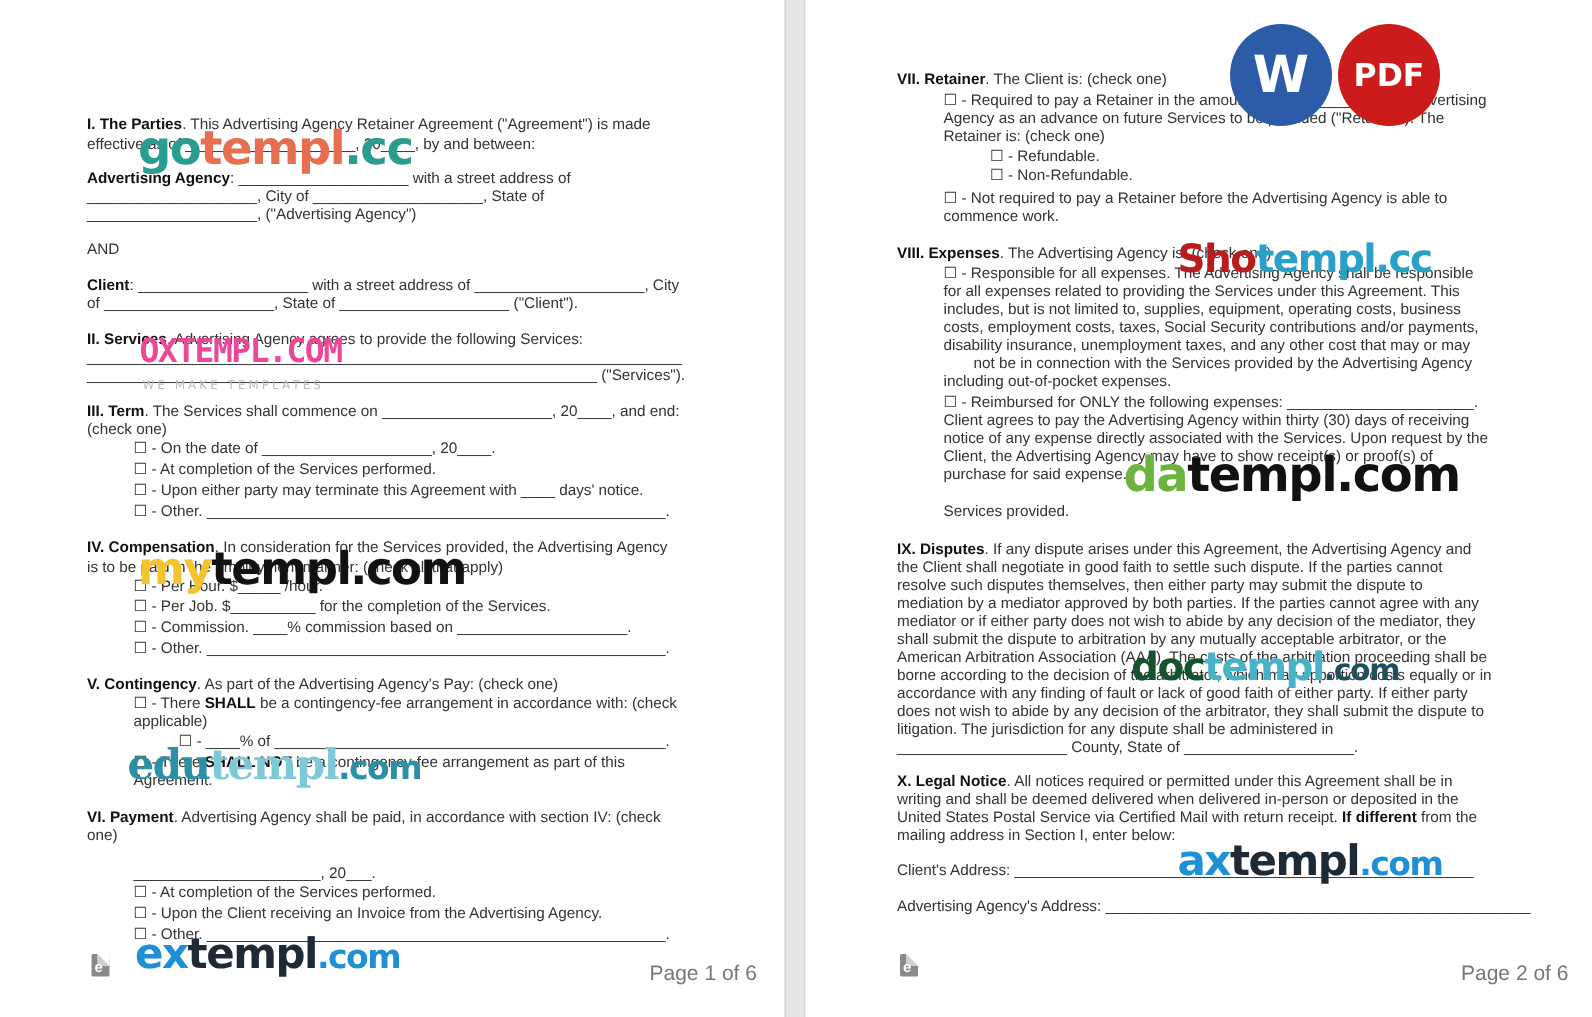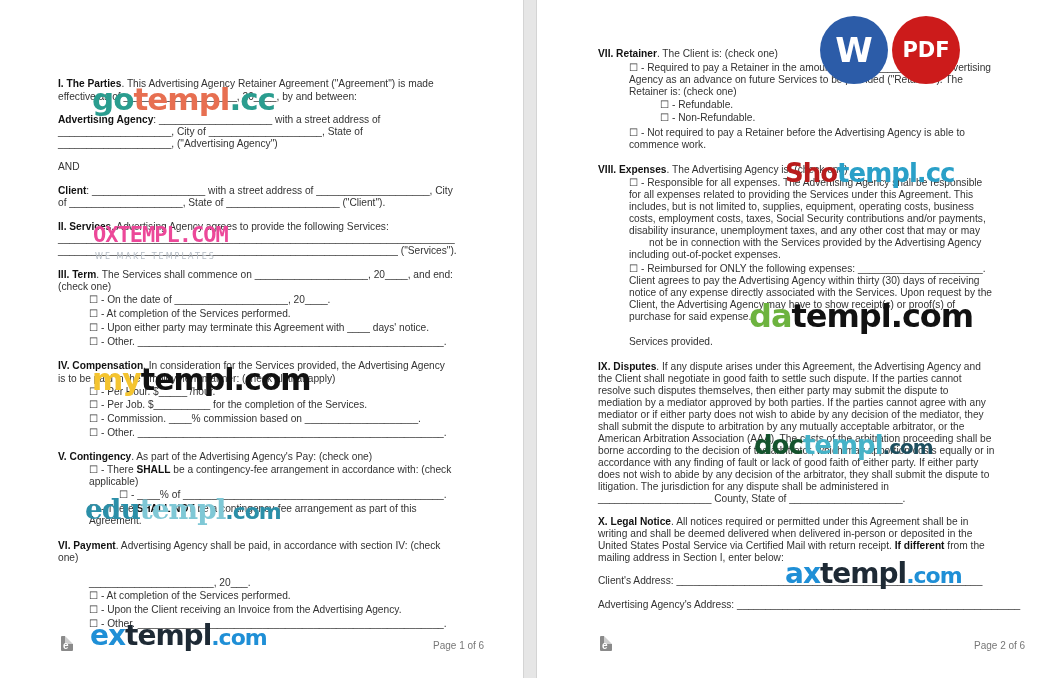--- a/index.html
+++ b/index.html
@@ -13,21 +13,21 @@
             border-left: 1px solid #d4d4d4; border-right: 1px solid #d4d4d4; }
 
   .doc-title { position: absolute; left: 78px; top: 37px; font-weight: bold; font-size: 14.5px; letter-spacing: 0.1px; color: #111; }
 
   .txt { position: absolute; font-size: 10.2px; line-height: 12.2px; color: #333; white-space: nowrap; }
   .txt b { color: #111; }
 
   .footer-icon { position: absolute; width: 12px; height: 15px; background: #8a8a8a; border-radius: 1px; }
   .footer-icon::before { content: ""; position: absolute; right: 0; top: 0; border-left: 4px solid #cfcfcf; border-bottom: 4px solid #cfcfcf; border-top: 4px solid #fff; border-right: 4px solid #fff; width: 0; height: 0; }
   .footer-icon span { position: absolute; left: 2px; bottom: 0px; font-size: 10px; font-weight: bold; color: #fff; line-height: 10px; }
-  .page-num { position: absolute; font-size: 10px; color: #777; }
+  .page-num { position: absolute; font-size: 14px; color: #777; }
 
   
   .wm { position: absolute; font-family: "DejaVu Sans", sans-serif; font-weight: bold; white-space: nowrap; line-height: 1; }
   .wm-gotempl { left: 92px; top: 84px; font-size: 31px; letter-spacing: -1px; }
   .wm-oxtempl { left: 93px; top: 224px; font-size: 22px; color: #ec4899; font-family: "DejaVu Sans Mono", monospace; letter-spacing: -1px; }
   .wm-oxsub { left: 95px; top: 253px; font-size: 8px; color: #b5bcc4; letter-spacing: 2px; font-weight: normal; }
   .wm-mytempl { left: 92px; top: 365px; font-size: 30px; color: #111; letter-spacing: -1px; }
   .wm-edutempl { left: 85px; top: 496px; font-size: 28px; letter-spacing: -1px; font-family: "DejaVu Serif", serif; }
   .wm-extempl { left: 90px; top: 622px; font-size: 28px; letter-spacing: -1px; }
   .wm-shotempl { left: 248px; top: 160px; font-size: 26px; letter-spacing: -1px; }

